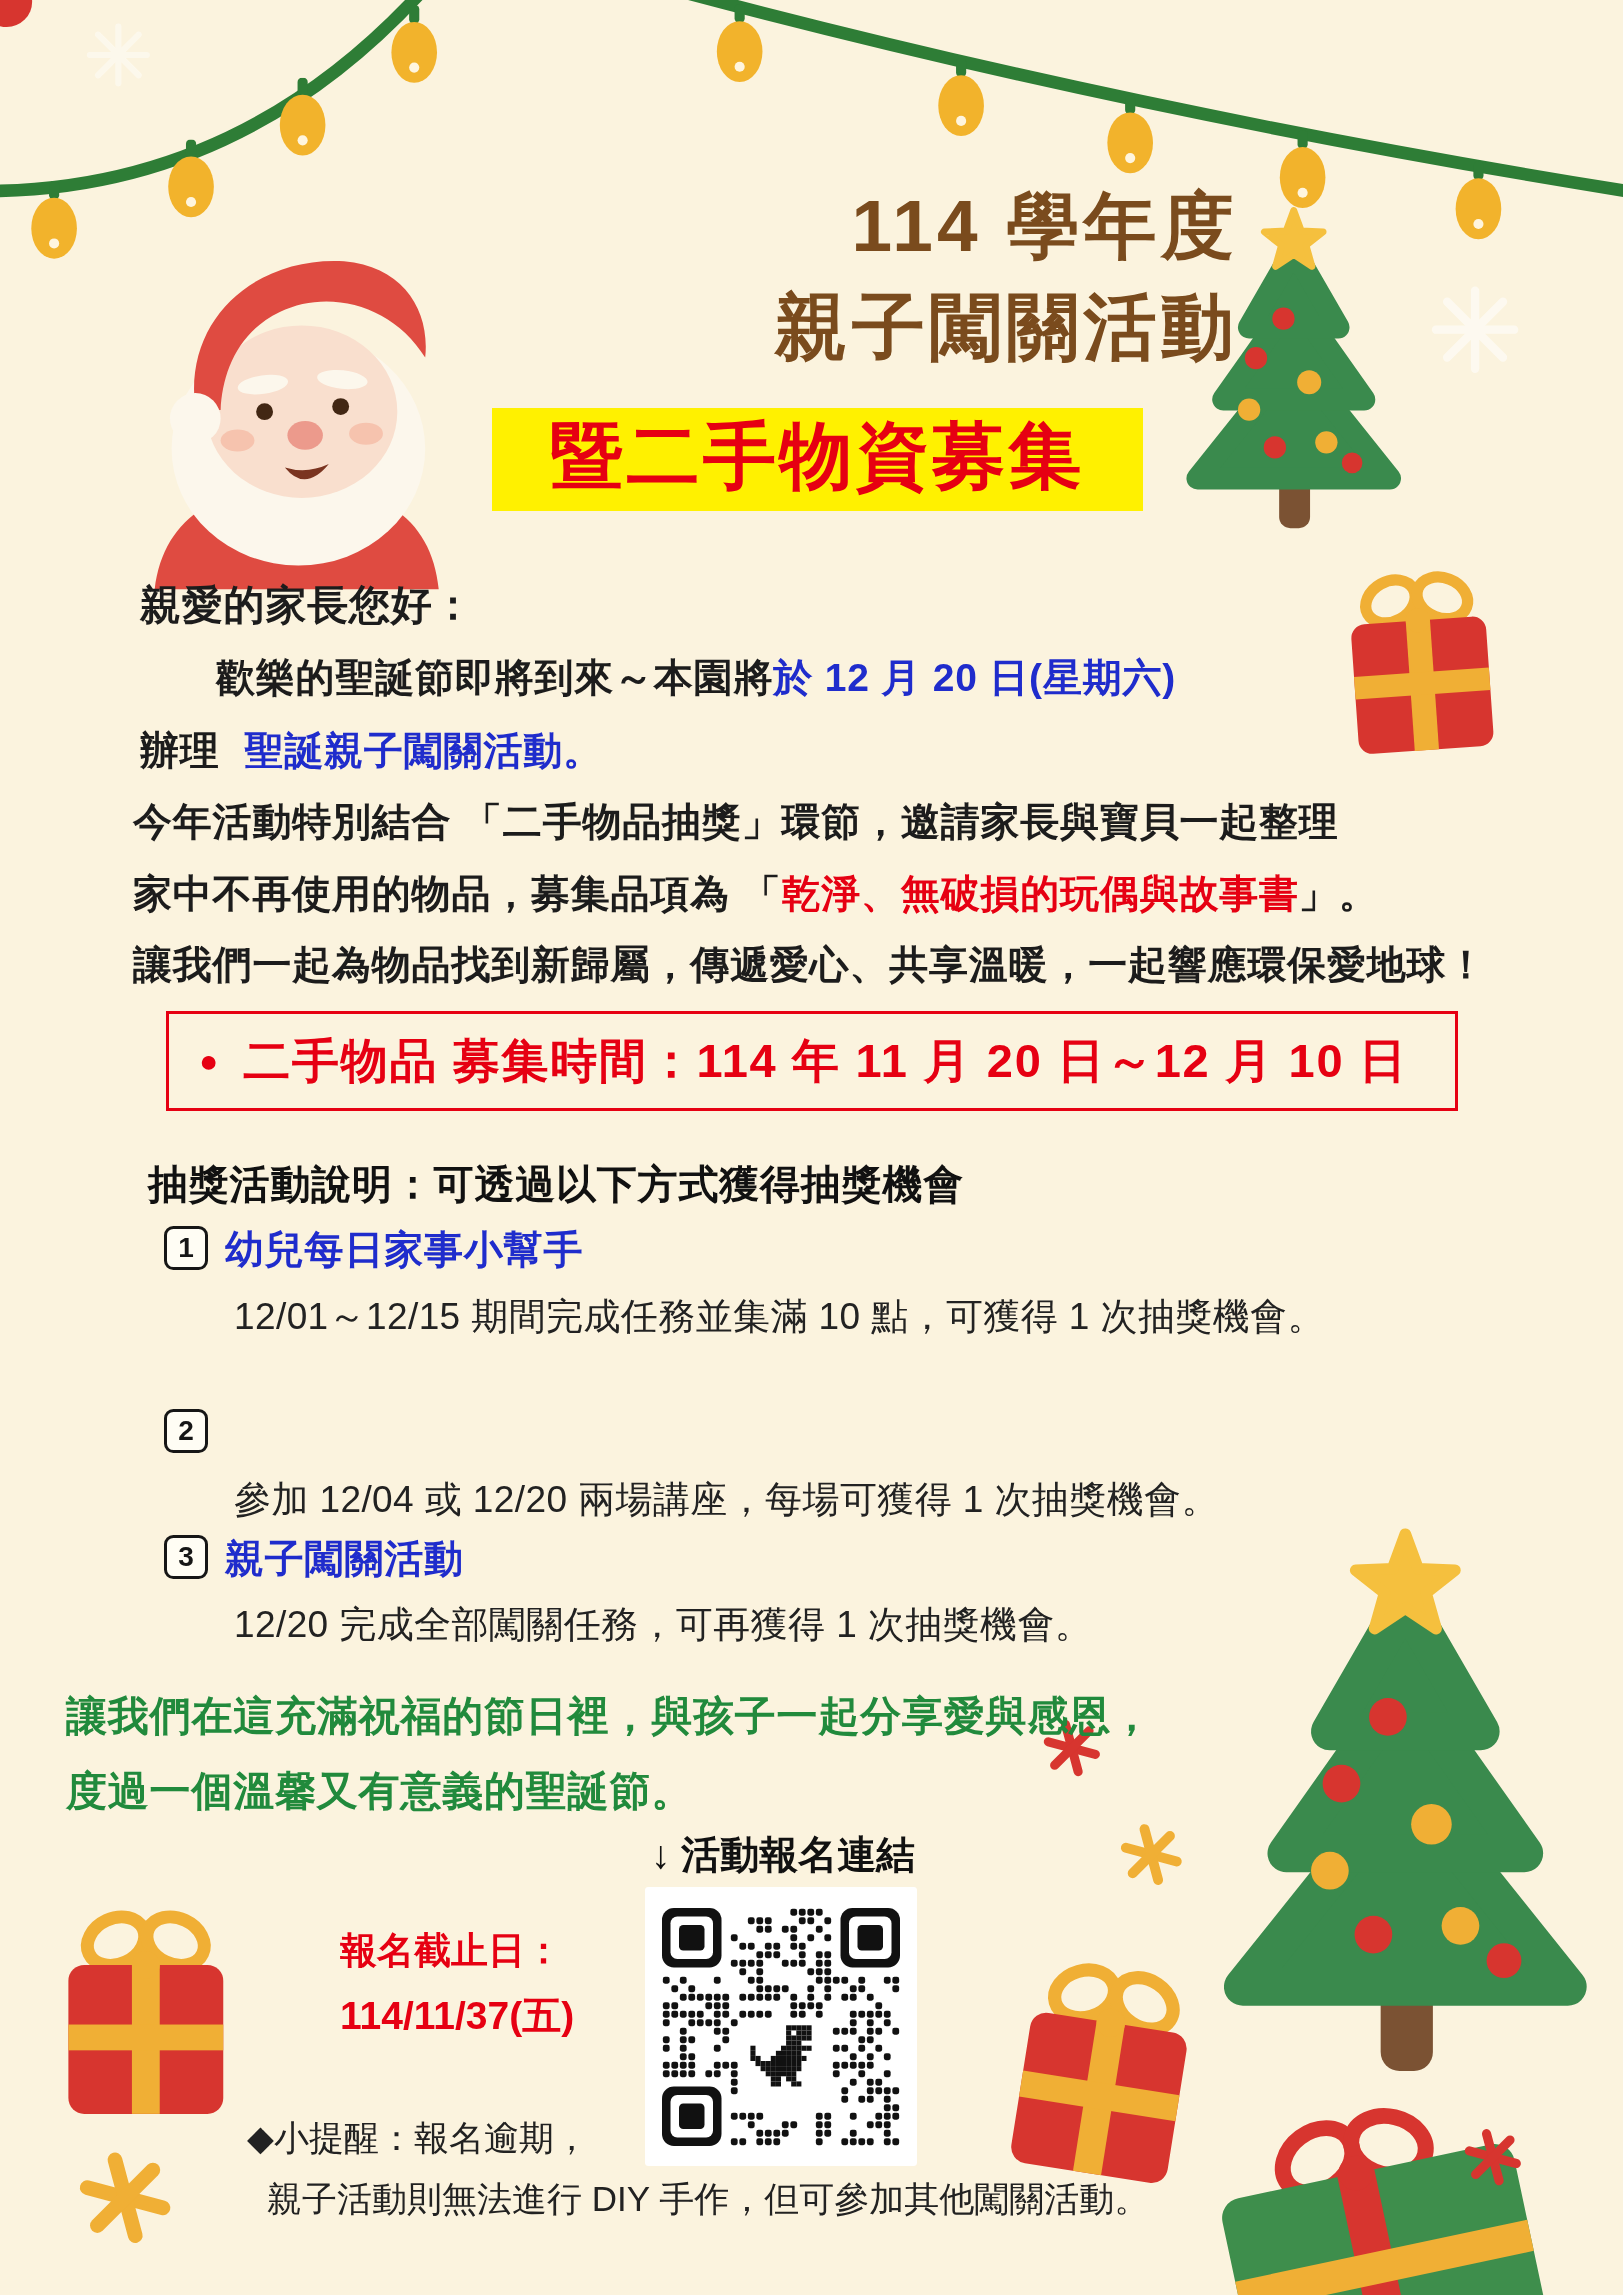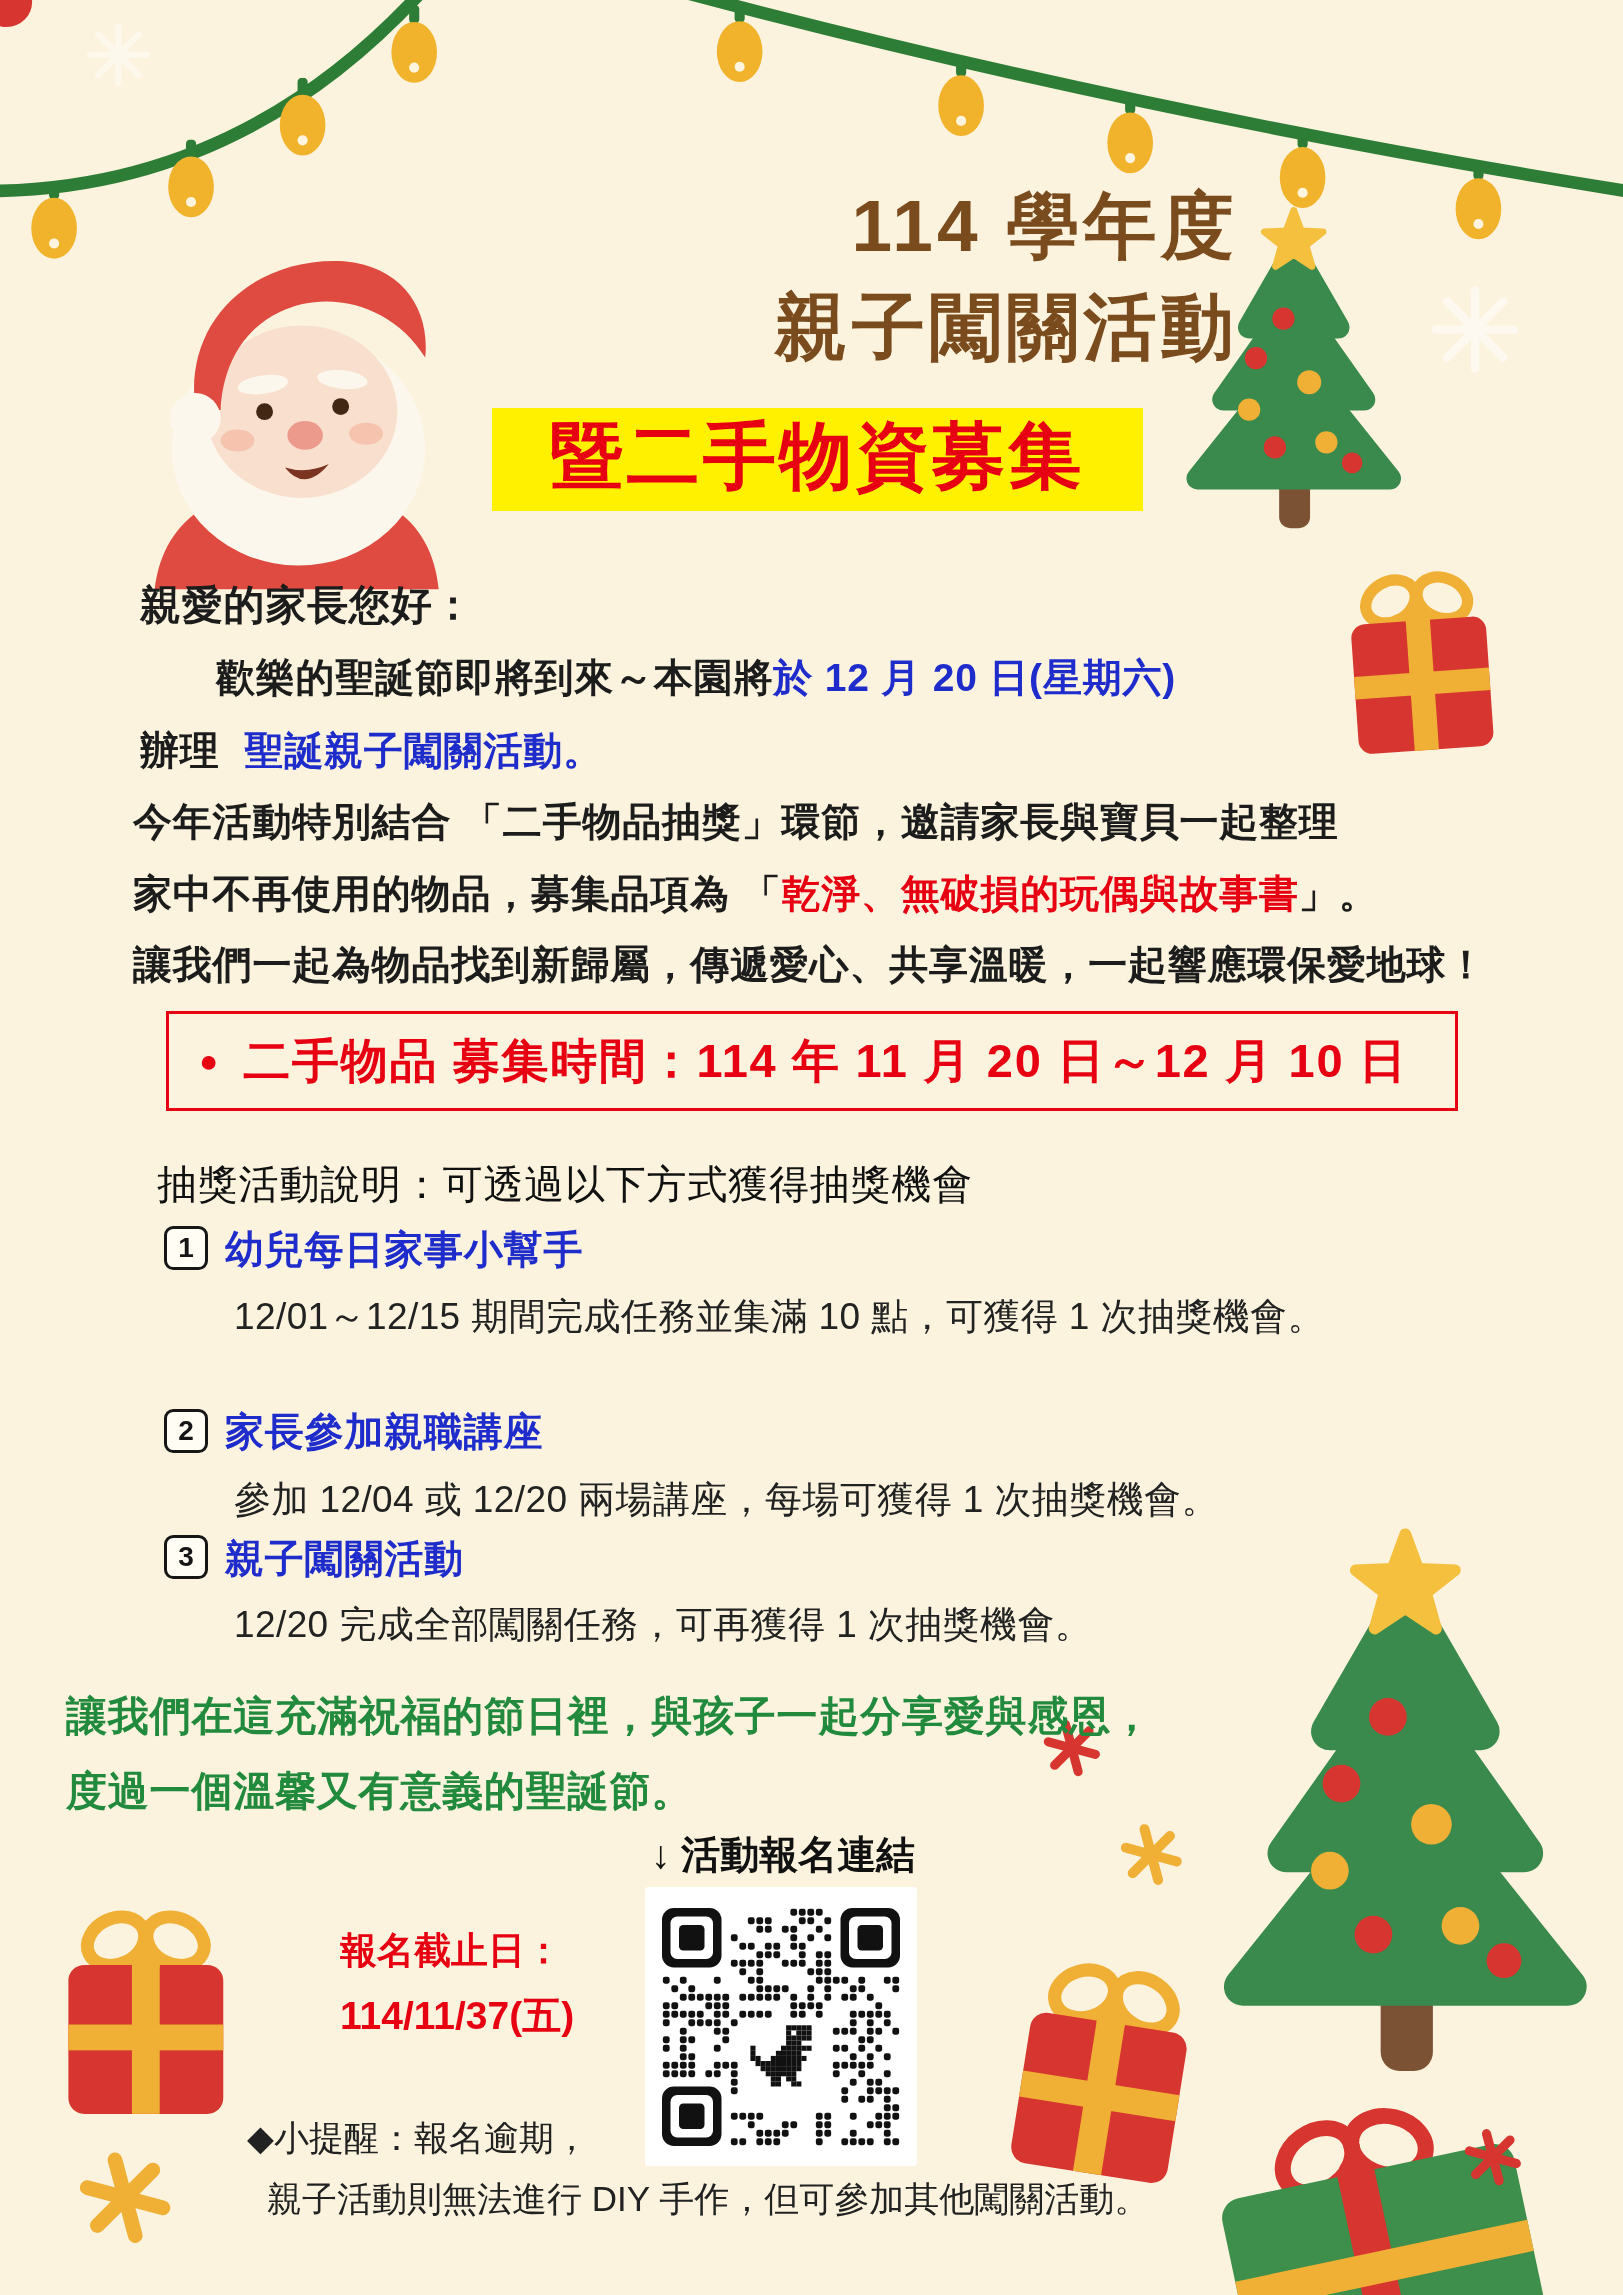--- a/index.html
+++ b/index.html
@@ -42,21 +42,21 @@
   
   .collect-box{
     left:166px;top:1011px;width:1292px;height:100px;
     border:3.4px solid #E60012;box-sizing:border-box;
     display:flex;align-items:center;
   }
   .collect-bullet{color:#E60012;font-size:32px;margin:0 25px 0 30px;}
   .collect-text{color:#E60012;font-size:47px;font-weight:bold;letter-spacing:1.7px;}
 
   
-  .lottery-heading{left:157px;top:1157px;color:#111;font-size:40px;font-weight:normal;letter-spacing:0.8px;}
+  .lottery-heading{left:148px;top:1157px;color:#111;font-size:40px;font-weight:bold;letter-spacing:0.8px;}
   .num-badge{
     width:44px;height:44px;box-sizing:border-box;
     border:3.4px solid #161616;border-radius:9.3px;background:#FFFDF4;
     color:#161616;font-size:28px;font-weight:bold;
     display:flex;align-items:center;justify-content:center;
   }
   .b1{left:164px;top:1226px;} .b2{left:164px;top:1409px;} .b3{left:164px;top:1535px;}
   .item-title{color:#1F2CCC;font-size:39px;font-weight:bold;letter-spacing:0.8px;}
   .t1{left:225px;top:1223px;} .t2{left:225px;top:1405px;} .t3{left:225px;top:1532px;}
   .item-detail{color:#222;font-size:37px;font-weight:500;letter-spacing:0.4px;}
@@ -224,21 +224,20 @@
     <span class="collect-text">二手物品 募集時間：114 年 11 月 20 日～12 月 10 日</span>
   </div>
 
   <div class="abs lottery-heading">抽獎活動說明：可透過以下方式獲得抽獎機會</div>
 
   <div class="abs num-badge b1">1</div>
   <div class="abs item-title t1">幼兒每日家事小幫手</div>
   <div class="abs item-detail d1">12/01～12/15 期間完成任務並集滿 10 點，可獲得 1 次抽獎機會。</div>
 
   <div class="abs num-badge b2">2</div>
-  <div class="abs item-title t2">家長參加親職講座</div>
   <div class="abs item-detail d2">參加 12/04 或 12/20 兩場講座，每場可獲得 1 次抽獎機會。</div>
 
   <div class="abs num-badge b3">3</div>
   <div class="abs item-title t3">親子闖關活動</div>
   <div class="abs item-detail d3">12/20 完成全部闖關任務，可再獲得 1 次抽獎機會。</div>
 
   <div class="abs closing c1">讓我們在這充滿祝福的節日裡，與孩子一起分享愛與感恩，</div>
   <div class="abs closing c2">度過一個溫馨又有意義的聖誕節。</div>
 
   <div class="abs signup-label">↓ 活動報名連結</div>

